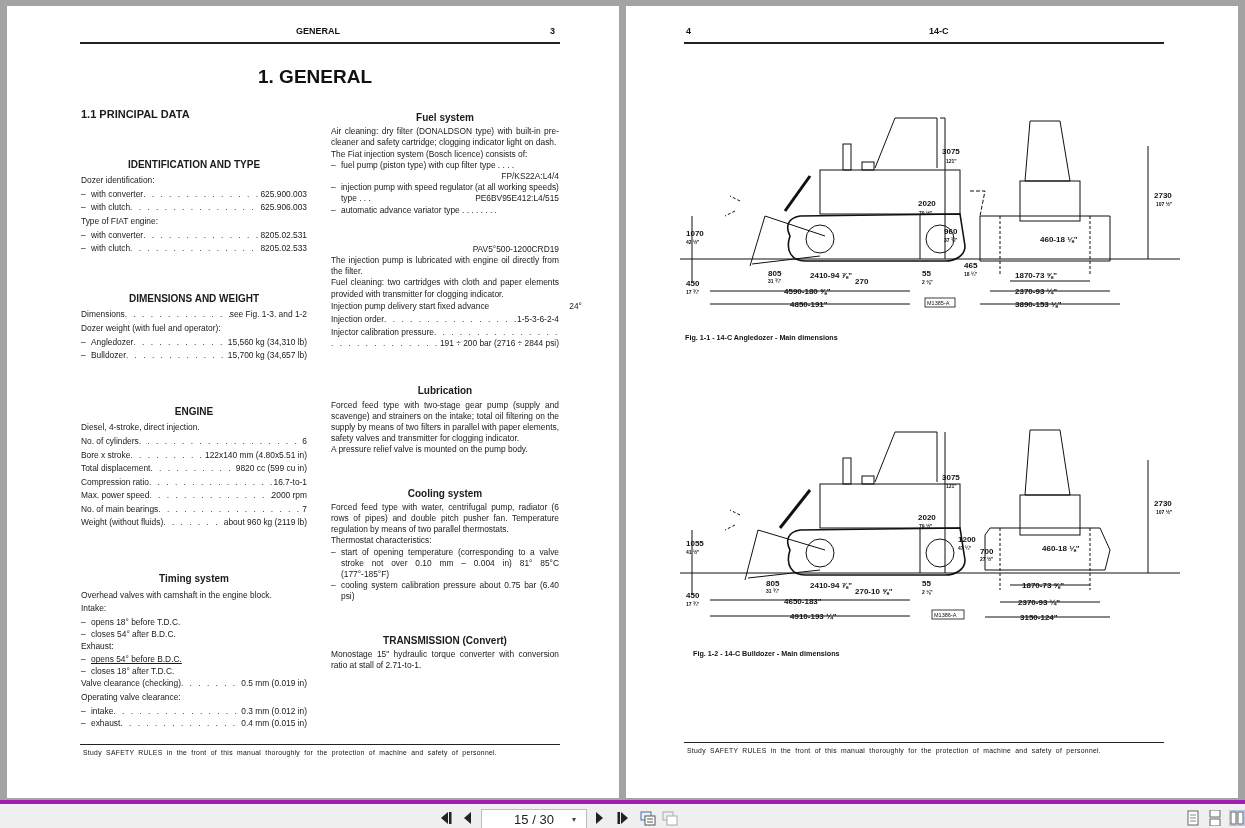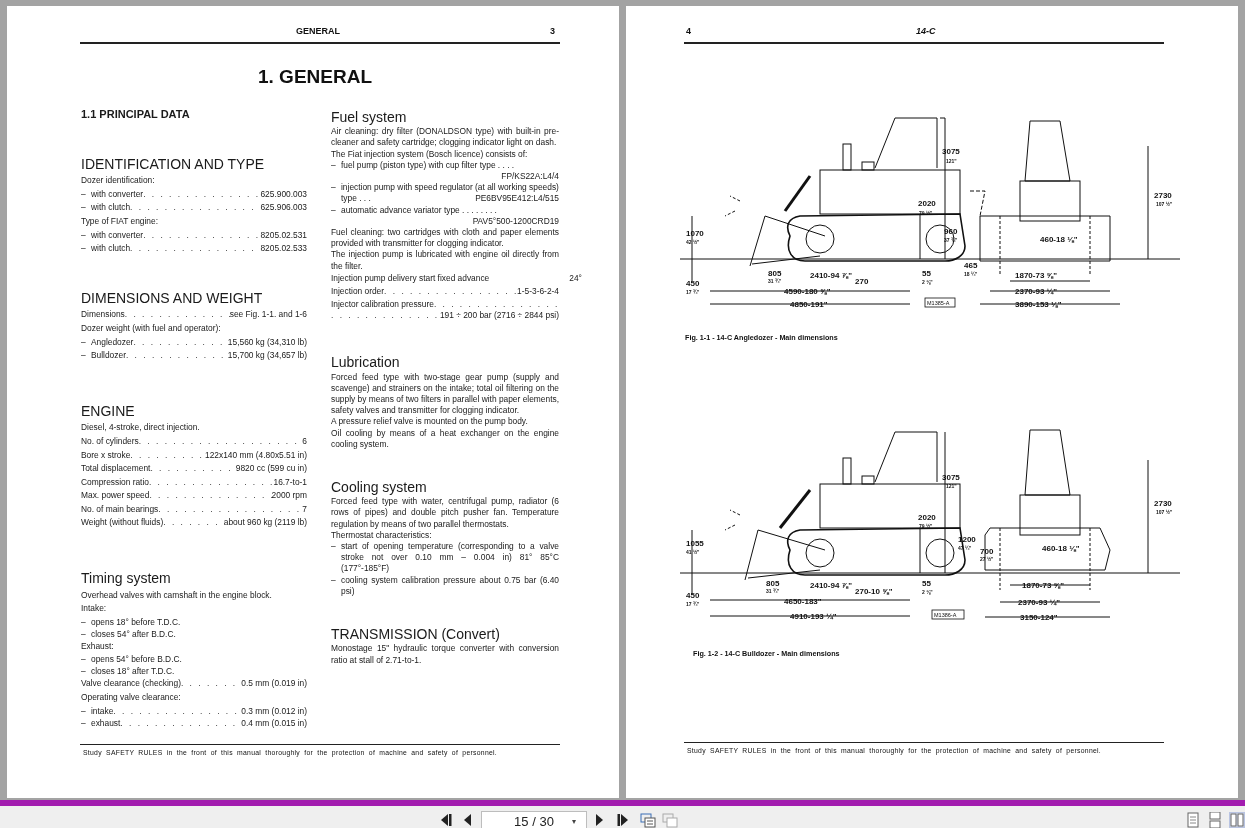--- a/index.html
+++ b/index.html
@@ -6,33 +6,33 @@
   html, body { width: 1245px; height: 828px; overflow: hidden; background: #a3a3a3; font-family: "Liberation Sans", sans-serif; }
   .viewer { position: relative; width: 1245px; height: 643px; background: #a3a3a3; }
   .page { position: absolute; top: 6px; background: #fff; height: 792px; }
   .page-left { left: 7px; width: 612px; }
   .page-right { left: 626px; width: 612px; }
   .run-head { position: absolute; top: 20px; font-size: 9px; font-weight: bold; color: #111; }
   .hr { position: absolute; height: 1.6px; background: #222; }
   .title { position: absolute; left: 251px; top: 60px; font-size: 19px; font-weight: bold; color: #111; }
   .col { position: absolute; font-size: 8.4px; line-height: 13.6px; color: #1a1a1a; }
   .h1 { font-size: 11px; font-weight: bold; margin-bottom: 10px; }
-  .h2 { font-size: 14px; font-weight: normal; margin-top: 6px; margin-bottom: 3px; }
+  .h2 { font-size: 10px; font-weight: bold; margin-top: 6px; margin-bottom: 3px; text-align: center; }
   .row { display: flex; white-space: nowrap; }
   .row .lbl { flex: 0 0 auto; }
   .row .dots { flex: 1 1 auto; overflow: hidden; letter-spacing: 2px; color: #333; }
   .row .dots::after { content: " . . . . . . . . . . . . . . . . . . . . . . . . . . . . . . . . . . . . . . . . . . . . . . ."; }
   .row .val { flex: 0 0 auto; text-align: right; }
   .ind { padding-left: 10px; position: relative; }
   .ind::before { content: "–"; position: absolute; left: 0; }
   .para { text-align: justify; }
   .footer { position: absolute; font-size: 6.8px; color: #111; letter-spacing: 0.3px; word-spacing: 2px; }
   .fig-cap { position: absolute; font-size: 7.2px; font-weight: bold; color: #111; }
   .drawing { position: absolute; }
-  .toolbar { position: absolute; left: 0; top: 800px; width: 1245px; height: 28px; background: #efefef; border-top: 6px solid #a21caf; }
+  .toolbar { position: absolute; left: 0; top: 800px; width: 1245px; height: 28px; background: #efefef; border-top: 4px solid #a21caf; }
   .tb-btn { position: absolute; top: 6px; height: 16px; display: flex; align-items: center; justify-content: center; color: #222; font-size: 12px; cursor: pointer; }
   .page-select { position: absolute; left: 481px; top: 5px; width: 106px; height: 20px; background: #fff; border: 1px solid #bdbdbd; font-size: 13px; color: #222; display: flex; align-items: center; }
   .page-select span.txt { flex: 1; text-align: center; padding-left: 14px; }
   .page-select span.arr { width: 14px; font-size: 8px; color: #444; }
   .view-btn { position: absolute; top: 6px; width: 16px; height: 16px; }
   .view-btn.active { background: #d4dcef; border: 1px solid #b9c4e2; }
 </style>
 </head>
 <body>
 
@@ -71,21 +71,21 @@
           <span class="lbl">with clutch</span>
           <span class="dots"></span>
           <span class="val">8205.02.533</span>
         </div>
 
       <div style="height:30px;"></div>
       <div class="h2">DIMENSIONS AND WEIGHT</div>
       <div class="row">
           <span class="lbl">Dimensions</span>
           <span class="dots"></span>
-          <span class="val">see Fig. 1-1. and 1-6</span>
+          <span class="val">see Fig. 1-3. and 1-2</span>
         </div>
       <div>Dozer weight (with fuel and operator):</div>
       <div class="row ind">
           <span class="lbl">Angledozer</span>
           <span class="dots"></span>
           <span class="val">15,560 kg (34,310 lb)</span>
         </div>
       <div class="row ind">
           <span class="lbl">Bulldozer</span>
           <span class="dots"></span>
@@ -131,21 +131,21 @@
           <span class="val">about 960 kg (2119 lb)</span>
         </div>
 
       <div style="height:36px;"></div>
       <div class="h2">Timing system</div>
       <div>Overhead valves with camshaft in the engine block.</div>
       <div>Intake:</div>
       <div class="ind" style="line-height:12px;">opens 18° before T.D.C.</div>
       <div class="ind" style="line-height:12px;">closes 54° after B.D.C.</div>
       <div>Exhaust:</div>
-      <div class="ind" style="line-height:12px;">opens 54° before B.D.C.</div>
+      <div class="ind" style="line-height:12px;text-decoration:underline;">opens 54° before B.D.C.</div>
       <div class="ind" style="line-height:12px;">closes 18° after T.D.C.</div>
       <div class="row">
           <span class="lbl">Valve clearance (checking)</span>
           <span class="dots"></span>
           <span class="val">0.5 mm (0.019 in)</span>
         </div>
       <div>Operating valve clearance:</div>
       <div class="row ind" style="line-height:12px;">
           <span class="lbl">intake</span>
           <span class="dots"></span>
@@ -157,23 +157,23 @@
           <span class="val">0.4 mm (0.015 in)</span>
         </div>
     </div>
 
     <div class="col" style="left:324px; top:106px; width:228px; line-height:11.2px;">
       <div class="h2" style="margin-top:0;">Fuel system</div>
       <div class="para">Air cleaning: dry filter (DONALDSON type) with built-in pre-cleaner and safety cartridge; clogging indicator light on dash.</div>
       <div>The Fiat injection system (Bosch licence) consists of:</div>
       <div class="ind"><span>fuel pump (piston type) with cup filter type</span> . . . . <div style="text-align:right;">FP/KS22A:L4/4</div></div>
       <div class="ind"><span>injection pump with speed regulator (at all working speeds) type</span> . . . <span style="float:right;">PE6BV95E412:L4/515</span></div>
-      <div class="ind" style="clear:both;"><span>automatic advance variator type</span> . . . . . . . . <div style="text-align:right;">PAV5°500-1200CRD19</div></div>
+      <div class="ind" style="clear:both;"><span>automatic advance variator type</span> . . . . . . . . <div style="text-align:right;margin-top:28px;">PAV5°500-1200CRD19</div></div>
+      <div class="para">The injection pump is lubricated with engine oil directly from the filter.</div>
       <div class="para">Fuel cleaning: two cartridges with cloth and paper elements provided with transmitter for clogging indicator.</div>
-      <div class="para">The injection pump is lubricated with engine oil directly from the filter.</div>
       <div class="row" style="line-height:13.6px;gap:40px;">
           <span class="lbl">Injection pump delivery start fixed advance</span>
           <span class="dots"></span>
           <span class="val">24°</span>
         </div>
       <div class="row" style="line-height:13.6px;">
           <span class="lbl">Injection order</span>
           <span class="dots"></span>
           <span class="val">1-5-3-6-2-4</span>
         </div>
@@ -183,41 +183,40 @@
         </div>
       <div class="row">
           <span class="dots"></span>
           <span class="val">191 ÷ 200 bar (2716 ÷ 2844 psi)</span>
         </div>
 
       <div style="height:30px;"></div>
       <div class="h2">Lubrication</div>
       <div class="para">Forced feed type with two-stage gear pump (supply and scavenge) and strainers on the intake; total oil filtering on the supply by means of two filters in parallel with paper elements, safety valves and transmitter for clogging indicator.</div>
       <div class="para">A pressure relief valve is mounted on the pump body.</div>
-      <div class="para">Oil cooling by means of a heat exchanger on the engine cooling system.</div>
 
       <div style="height:26px;"></div>
       <div class="h2">Cooling system</div>
       <div class="para">Forced feed type with water, centrifugal pump, radiator (6 rows of pipes) and double pitch pusher fan. Temperature regulation by means of two parallel thermostats.</div>
       <div>Thermostat characteristics:</div>
       <div class="ind para">start of opening temperature (corresponding to a valve stroke not over 0.10 mm – 0.004 in) 81° 85°C (177°-185°F)</div>
       <div class="ind para">cooling system calibration pressure about 0.75 bar (6.40 psi)</div>
 
       <div style="height:26px;"></div>
       <div class="h2">TRANSMISSION (Convert)</div>
       <div class="para">Monostage 15" hydraulic torque converter with conversion ratio at stall of 2.71-to-1.</div>
     </div>
 
     <div class="hr" style="left:73px; top:738px; width:480px; height:1.2px;"></div>
     <div class="footer" style="left:76px; top:743px;">Study SAFETY RULES in the front of this manual thoroughly for the protection of machine and safety of personnel.</div>
   </div>
 
   <div class="page page-right">
     <div class="run-head" style="left:60px;">4</div>
-    <div class="run-head" style="left:290px;font-style:italic;">14-C</div>
+    <div class="run-head" style="left:303px;">14-C</div>
     <div class="hr" style="left:58px; top:36px; width:480px;"></div>
 
     <svg class="drawing" style="left:54px; top:100px;" width="500" height="210" viewBox="0 0 500 210">
       <g fill="none" stroke="#111" stroke-width="1">
 
         <path d="M110,130 C105,120 108,112 120,110 L280,108 L285,140 C285,150 275,155 265,155 L125,155 C112,155 105,145 110,130 Z" stroke-width="1.6"></path>
         <ellipse cx="140" cy="133" rx="14" ry="14"></ellipse>
         <ellipse cx="260" cy="133" rx="14" ry="14"></ellipse>
         <rect x="140" y="64" width="140" height="44"></rect>
         <path d="M195,62 L215,12 L257,12 L257,62"></path>

